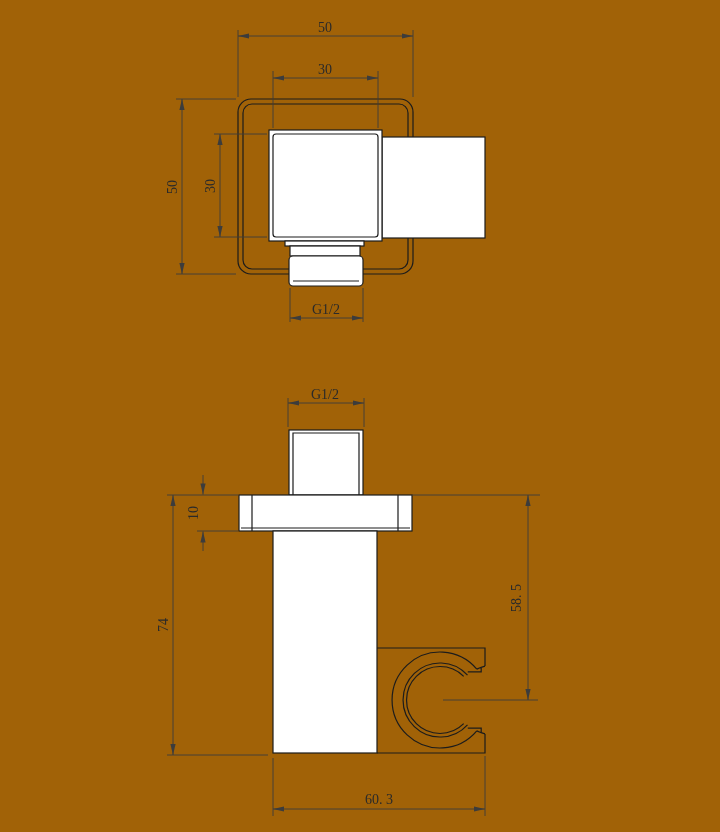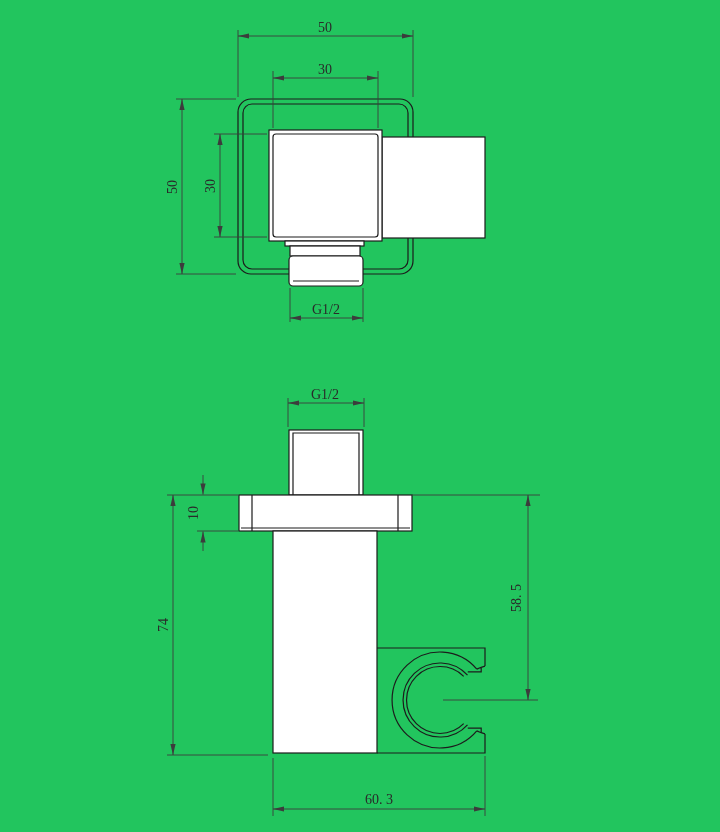--- a/index.html
+++ b/index.html
@@ -4,21 +4,21 @@
 <style>
   html, body {
     margin: 0;
     padding: 0;
     background: #ffffff;
   }
   .page {
     position: relative;
     width: 720px;
     height: 832px;
-    background: #22c55e;
+    background: #a16207;
     overflow: hidden;
   }
   svg text {
     font-family: "Liberation Serif", "DejaVu Serif", serif;
     font-size: 14px;
     fill: #2a2a2a;
   }
   .obj {
     stroke: #1c1c1c;
     stroke-width: 1.2;

